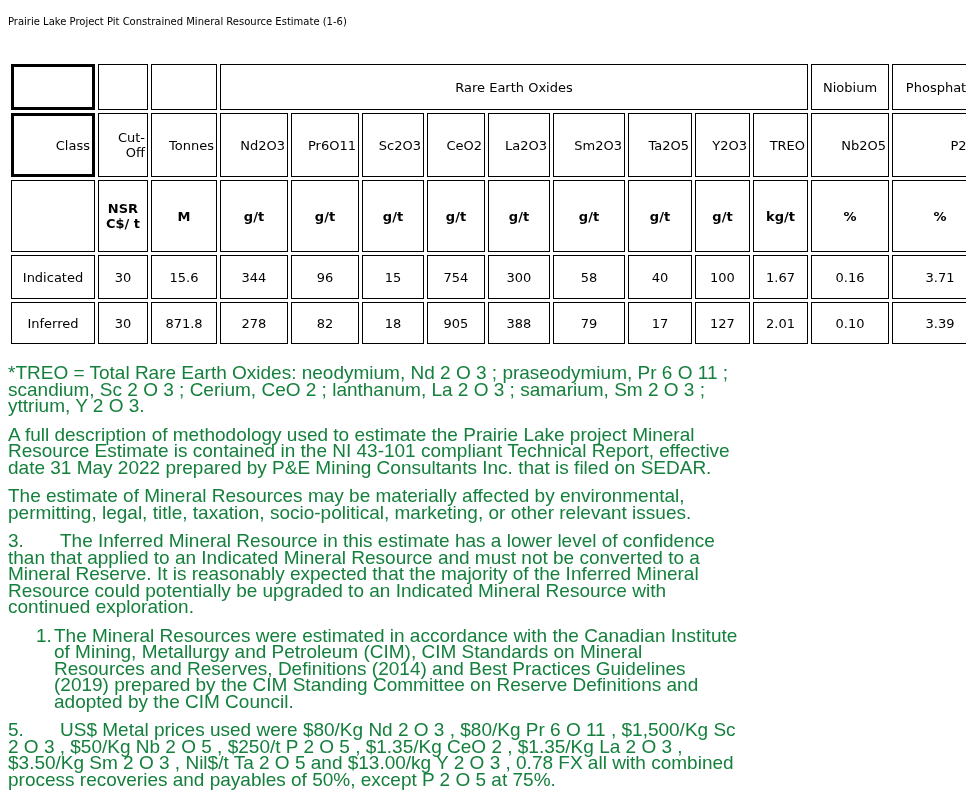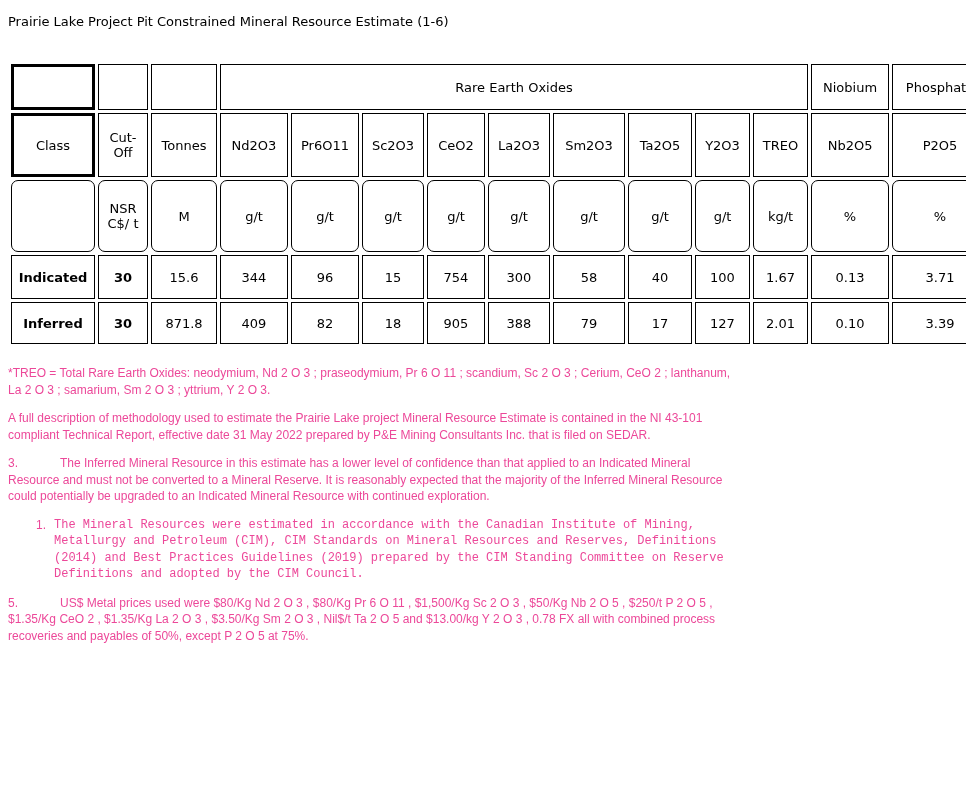--- a/index.html
+++ b/index.html
@@ -10,21 +10,21 @@
   }
   body {
     width: 966px;
     height: 804px;
     box-sizing: border-box;
     padding: 14px 8px 0 8px;
     overflow: hidden;
   }
   .page-title {
     font-family: "DejaVu Sans", sans-serif;
-    font-size: 13px;
+    font-size: 10px;
     line-height: 16px;
     margin: 0 0 31px 0;
     color: #000;
   }
   
   table.resource-table {
     border-collapse: separate;
     border-spacing: 3px;
     table-layout: fixed;
     width: 938px;
@@ -37,50 +37,50 @@
   table.resource-table td {
     border: 1px solid #000;
     text-align: center;
     vertical-align: middle;
     padding: 2px 2px;
     overflow: hidden;
     background: #fff;
   }
   table.resource-table th { font-weight: normal; }
   table.resource-table .thick { border: 3px solid #000; }
-  table.resource-table .units td { font-weight: normal; border-radius: 7px; }
-  table.resource-table td.b { font-weight: bold; }
+  table.resource-table .units td { font-weight: bold; }
+  table.resource-table td.b { font-weight: normal; }
   tr.r1 th { height: 36px; }
-  tr.r2 th { height: 54px; }
+  tr.r2 th { height: 54px; text-align: right; }
   tr.r3 td { height: 66px; }
   tr.r4 td { height: 38px; }
   tr.r5 td { height: 36px; }
   
   .notes {
     width: 730px;
     font-family: "Liberation Sans", sans-serif;
-    font-size: 12px;
+    font-size: 19px;
     line-height: 16.5px;
-    color: #ec4899;
+    color: #15803d;
   }
   .note { margin: 0 0 12px 0; }
   .note .tab-num {
     display: inline-block;
     width: 52px;
   }
   .note.indented {
     display: flex;
     margin-left: 28px;
     width: 702px;
   }
   .note.indented .list-num {
     flex: 0 0 18px;
     width: 18px;
   }
-  .note.indented .note-text { flex: 1 1 auto; font-family: Liberation Mono, monospace; }
+  .note.indented .note-text { flex: 1 1 auto; }
 </style>
 </head>
 <body>
 
 <div class="page-title">Prairie Lake Project Pit Constrained Mineral Resource Estimate (1-6)</div>
 
 <table class="resource-table">
   <colgroup>
     <col style="width:84px">
       <col style="width:50px">
@@ -144,44 +144,45 @@
     <td>15.6</td>
     <td>344</td>
     <td>96</td>
     <td>15</td>
     <td>754</td>
     <td>300</td>
     <td>58</td>
     <td>40</td>
     <td>100</td>
     <td>1.67</td>
-    <td>0.13</td>
+    <td>0.16</td>
     <td>3.71</td>
   </tr>
   <tr class="r5">
     <td class="b">Inferred</td>
     <td class="b">30</td>
     <td>871.8</td>
-    <td>409</td>
+    <td>278</td>
     <td>82</td>
     <td>18</td>
     <td>905</td>
     <td>388</td>
     <td>79</td>
     <td>17</td>
     <td>127</td>
     <td>2.01</td>
     <td>0.10</td>
     <td>3.39</td>
   </tr>
 </tbody>
   </table>
 
 <div class="notes">
   <p class="note"><span class="note-text">*TREO = Total Rare Earth Oxides: neodymium, Nd 2 O 3 ; praseodymium, Pr 6 O 11 ; scandium, Sc 2 O 3 ; Cerium, CeO 2 ; lanthanum, La 2 O 3 ; samarium, Sm 2 O 3 ; yttrium, Y 2 O 3.</span></p>
   <p class="note"><span class="note-text">A full description of methodology used to estimate the Prairie Lake project Mineral Resource Estimate is contained in the NI 43-101 compliant Technical Report, effective date 31 May 2022 prepared by P&amp;E Mining Consultants Inc. that is filed on SEDAR.</span></p>
+  <p class="note"><span class="note-text">The estimate of Mineral Resources may be materially affected by environmental, permitting, legal, title, taxation, socio-political, marketing, or other relevant issues.</span></p>
   <p class="note"><span class="tab-num">3.</span><span class="note-text">The Inferred Mineral Resource in this estimate has a lower level of confidence than that applied to an Indicated Mineral Resource and must not be converted to a Mineral Reserve. It is reasonably expected that the majority of the Inferred Mineral Resource could potentially be upgraded to an Indicated Mineral Resource with continued exploration.</span></p>
   <div class="note indented">
       <span class="list-num">1.</span>
       <span class="note-text">The Mineral Resources were estimated in accordance with the Canadian Institute of Mining, Metallurgy and Petroleum (CIM), CIM Standards on Mineral Resources and Reserves, Definitions (2014) and Best Practices Guidelines (2019) prepared by the CIM Standing Committee on Reserve Definitions and adopted by the CIM Council.</span>
     </div>
   <p class="note"><span class="tab-num">5.</span><span class="note-text">US$ Metal prices used were $80/Kg Nd 2 O 3 , $80/Kg Pr 6 O 11 , $1,500/Kg Sc 2 O 3 , $50/Kg Nb 2 O 5 , $250/t P 2 O 5 , $1.35/Kg CeO 2 , $1.35/Kg La 2 O 3 , $3.50/Kg Sm 2 O 3 , Nil$/t Ta 2 O 5 and $13.00/kg Y 2 O 3 , 0.78 FX all with combined process recoveries and payables of 50%, except P 2 O 5 at 75%.</span></p>
 </div>
 
 </body></html>

